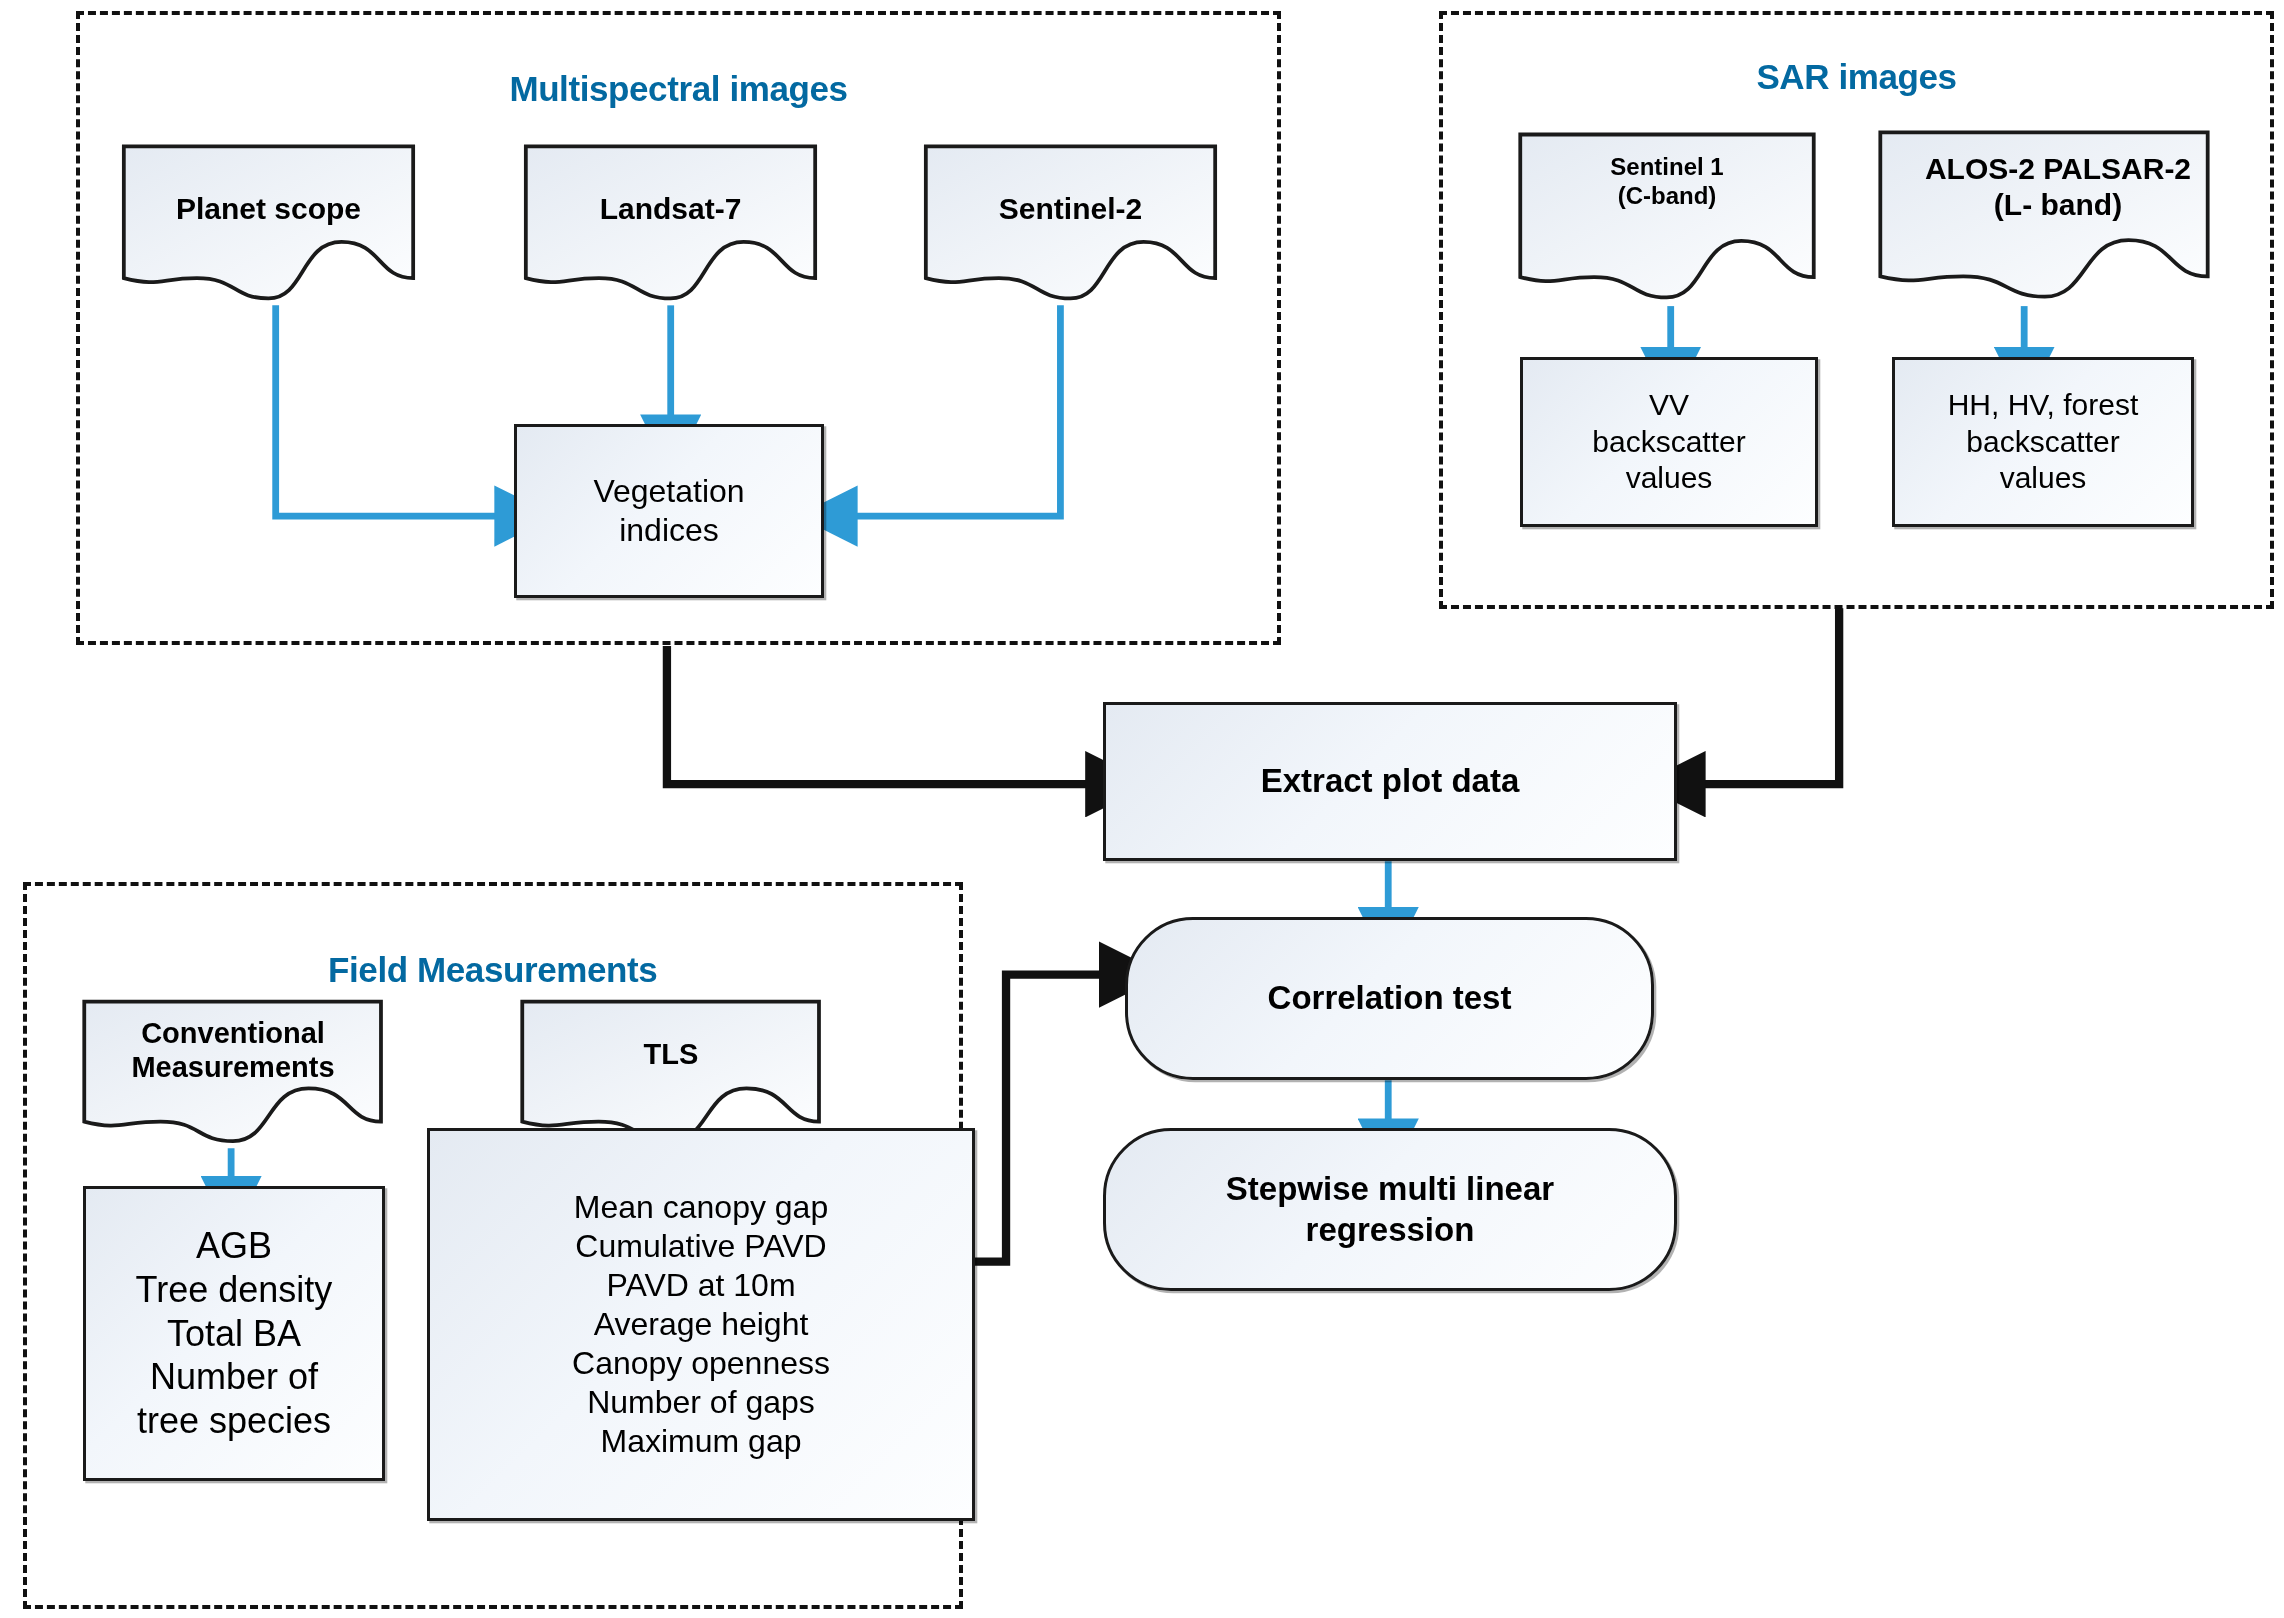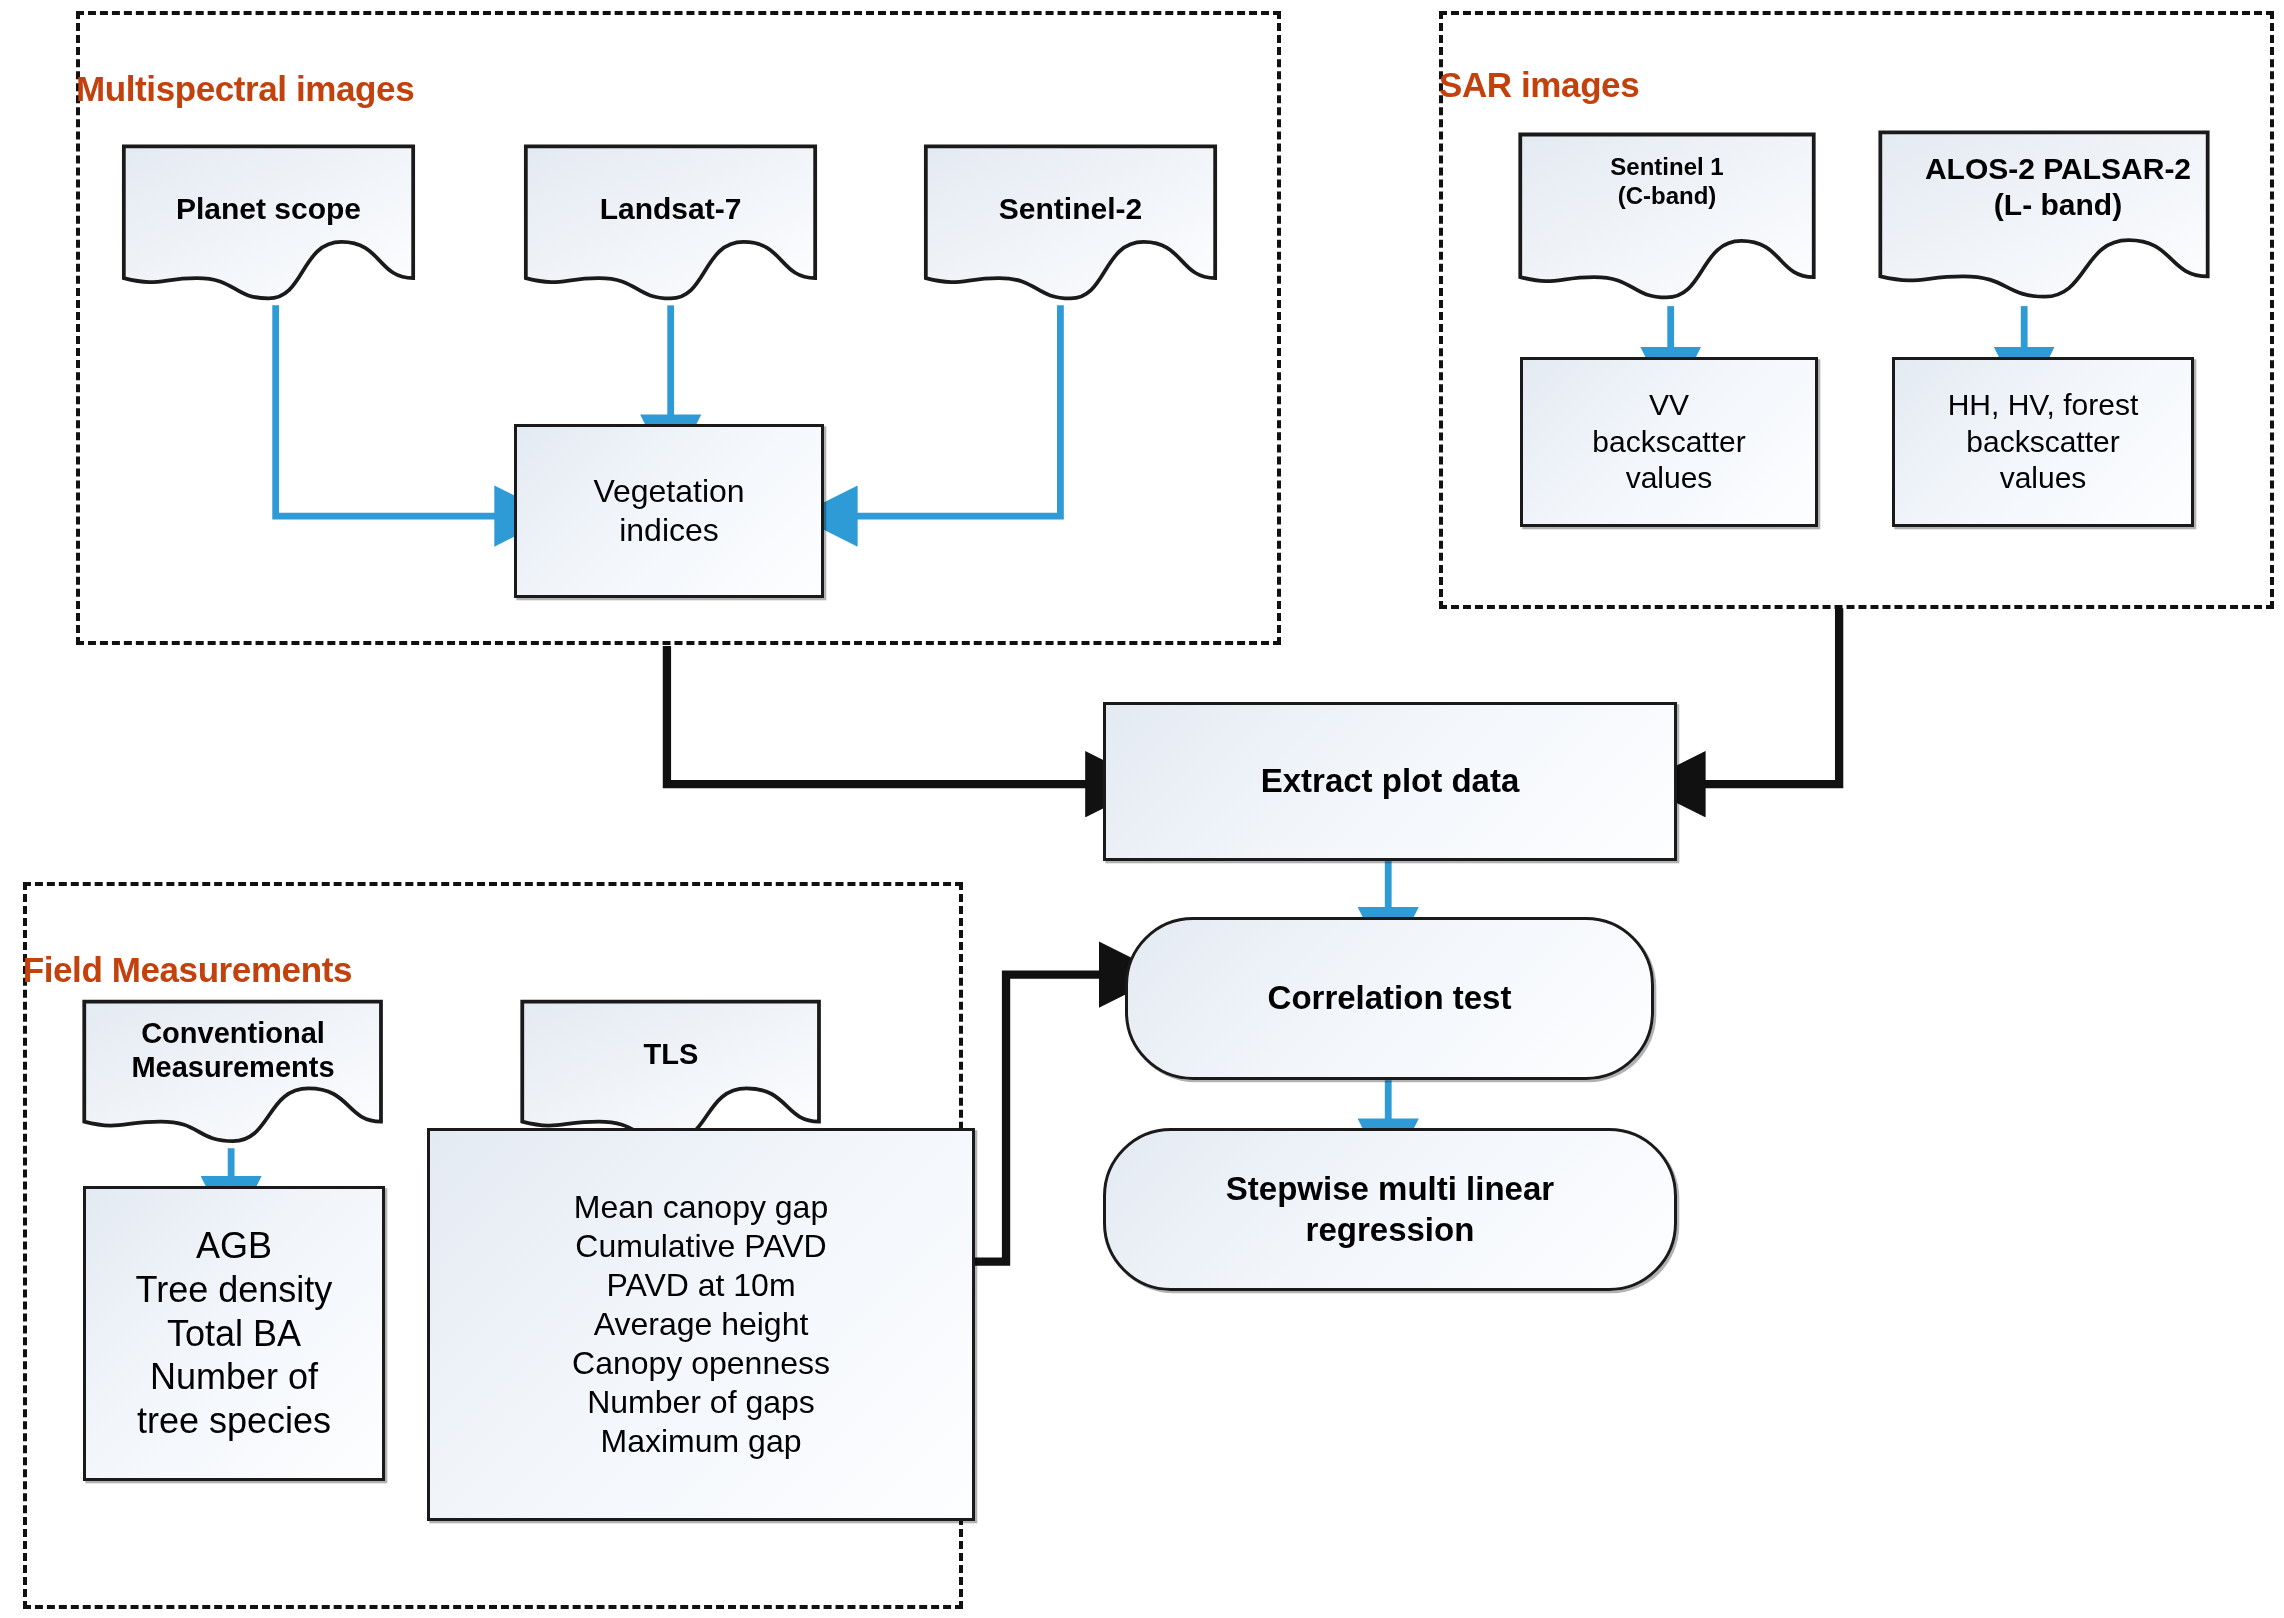--- a/index.html
+++ b/index.html
@@ -9,23 +9,23 @@
   
   .group{
     position:absolute;
     border:4.5px dashed #111;
     box-sizing:border-box;
     background:transparent;
   }
   .group-title{
     position:absolute;
     width:100%;
-    text-align:left;
+    text-align:center;
     font-weight:bold;
-    color:#c2410c;
+    color:#0369a1;
     letter-spacing:-0.4px;
   }
 
   
   .node{
     position:absolute;
     box-sizing:border-box;
     border:3px solid #1a1a1a;
     background:linear-gradient(135deg,#e4eaf2 0%,#f2f6fb 45%,#fdfeff 100%);
     box-shadow:2.3px 2.3px 0 rgba(0,0,0,0.30);
@@ -164,21 +164,21 @@
         </linearGradient>
       </defs>
     </svg>
     <div class="doc-label lbl-nowrap" style="top:47px;font-size:30px;">Sentinel-2</div>
   </div>
 
   <div class="node lbl-nowrap" style="left:514px;top:424px;width:310px;height:174px;font-size:32px;">Vegetation
 indices</div>
 
   <div class="group" style="left:1439px;top:10.6px;width:835px;height:598px;"></div>
-  <div class="group-title" style="left:1439px;top:65px;width:835px;font-size:35px;">SAR images</div>
+  <div class="group-title" style="left:1439px;top:57px;width:835px;font-size:35px;">SAR images</div>
 
   <div class="doc" style="left:1518px;top:132px;width:298px;height:174px;">
     <svg width="298" height="174" viewBox="0 0 395 230">
       <path d="M3,3 L392,3 L392,192 C345,192 350,144 296,144 C242,144 247,219 197,219 C150,219 154,192 101,192 C53,192 50,204 3,192 Z" fill="url(#g4)" stroke="#1a1a1a" stroke-width="5"></path>
       <defs>
         <linearGradient id="g4" x1="0" y1="0" x2="1" y2="1">
           <stop offset="0%" stop-color="#e4eaf2"></stop>
             <stop offset="100%" stop-color="#fdfeff"></stop>
         </linearGradient>
       </defs>

